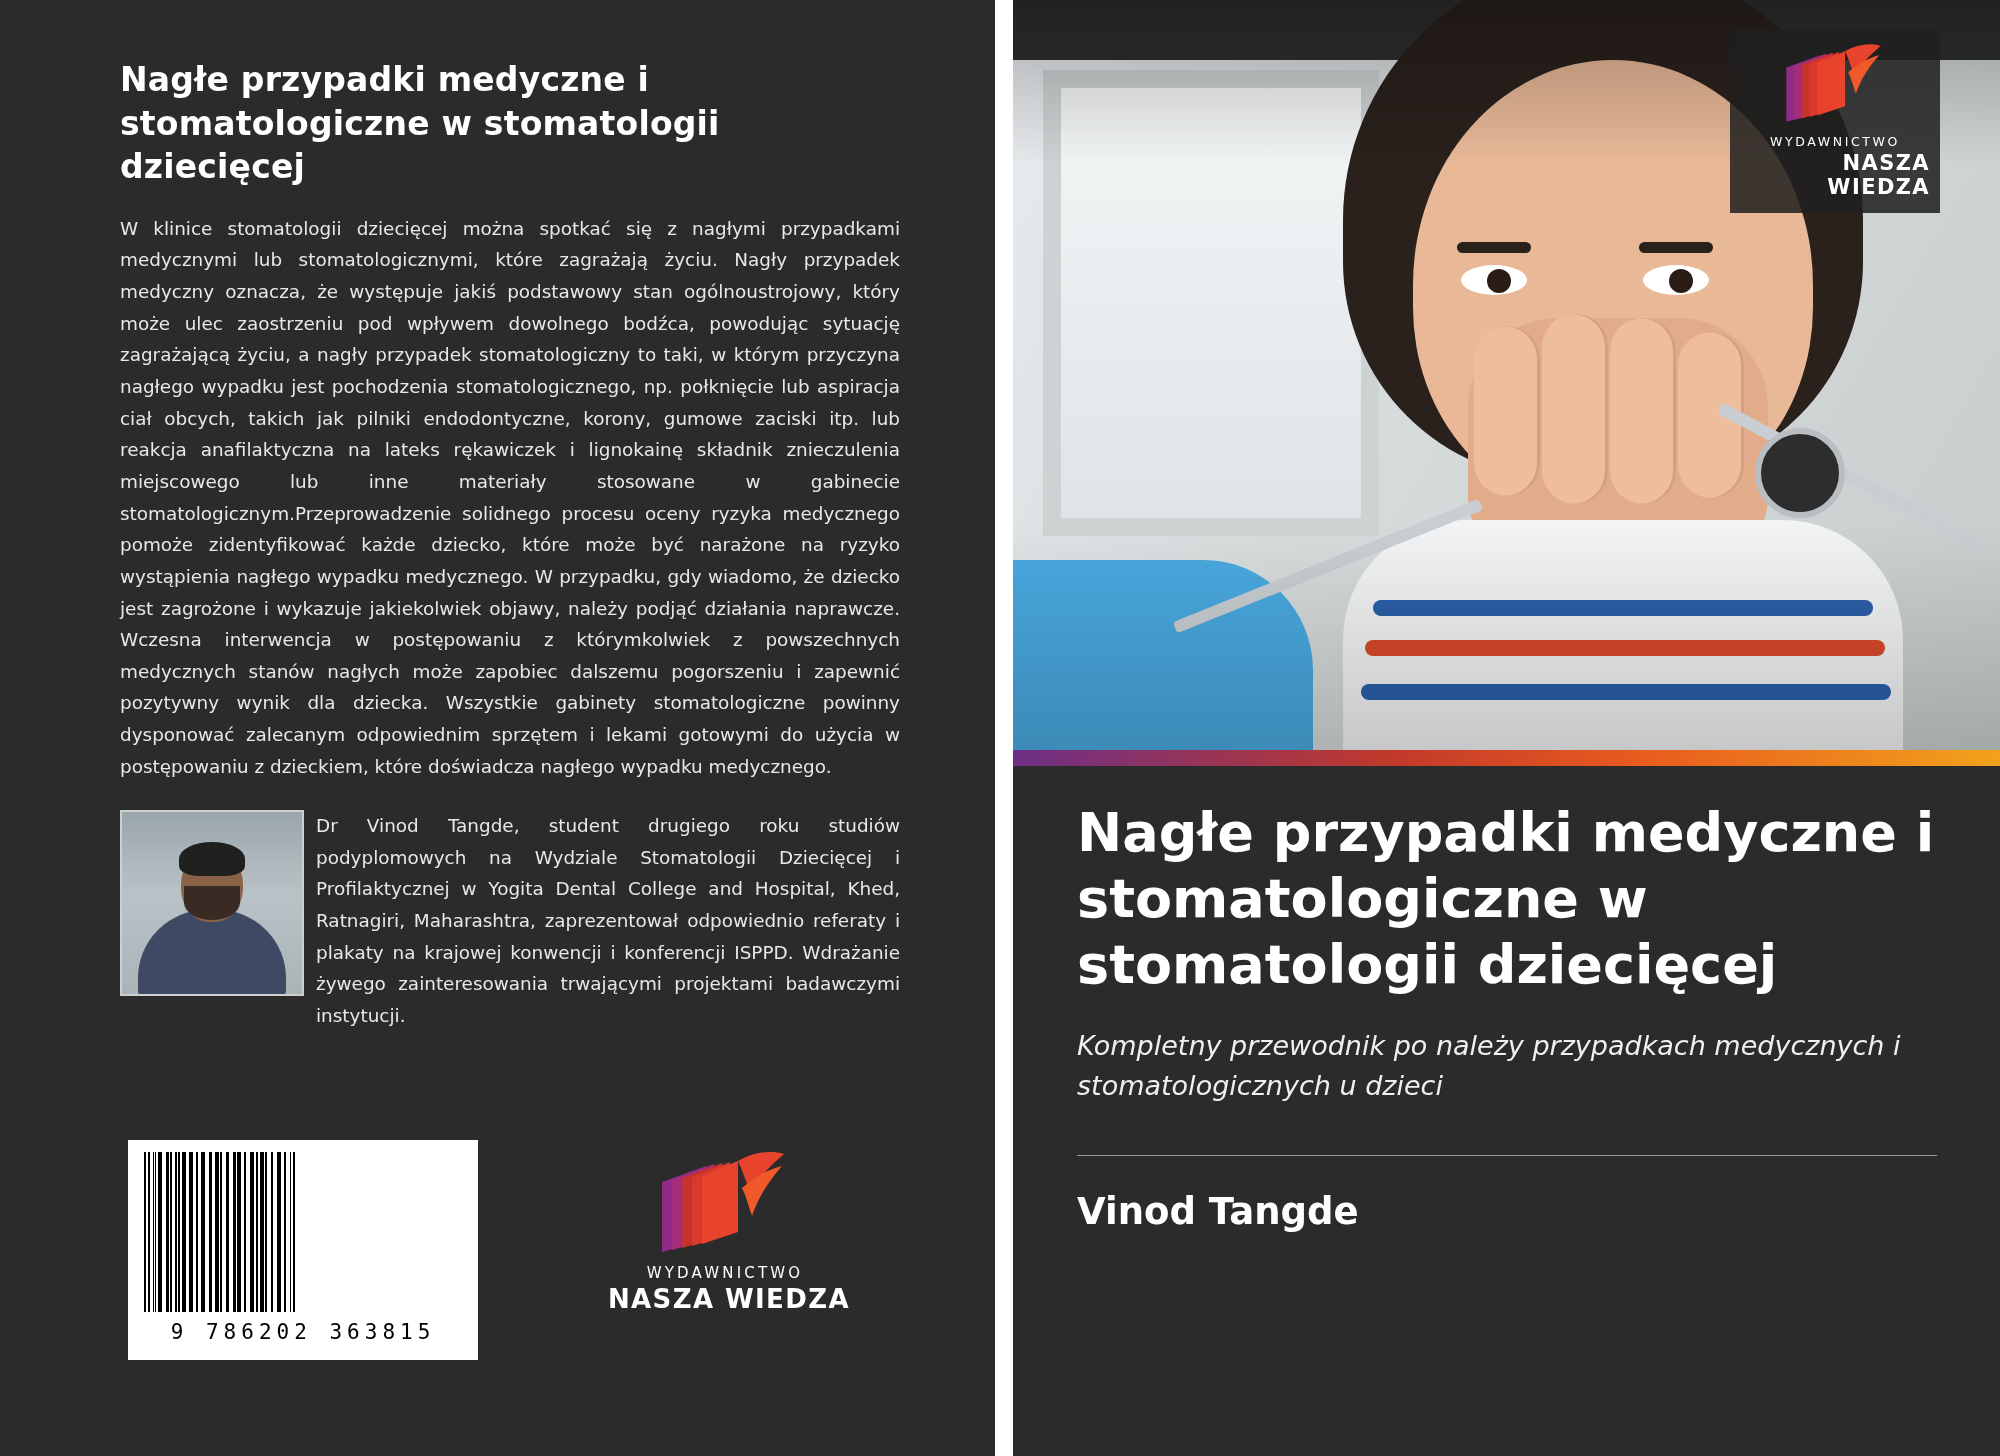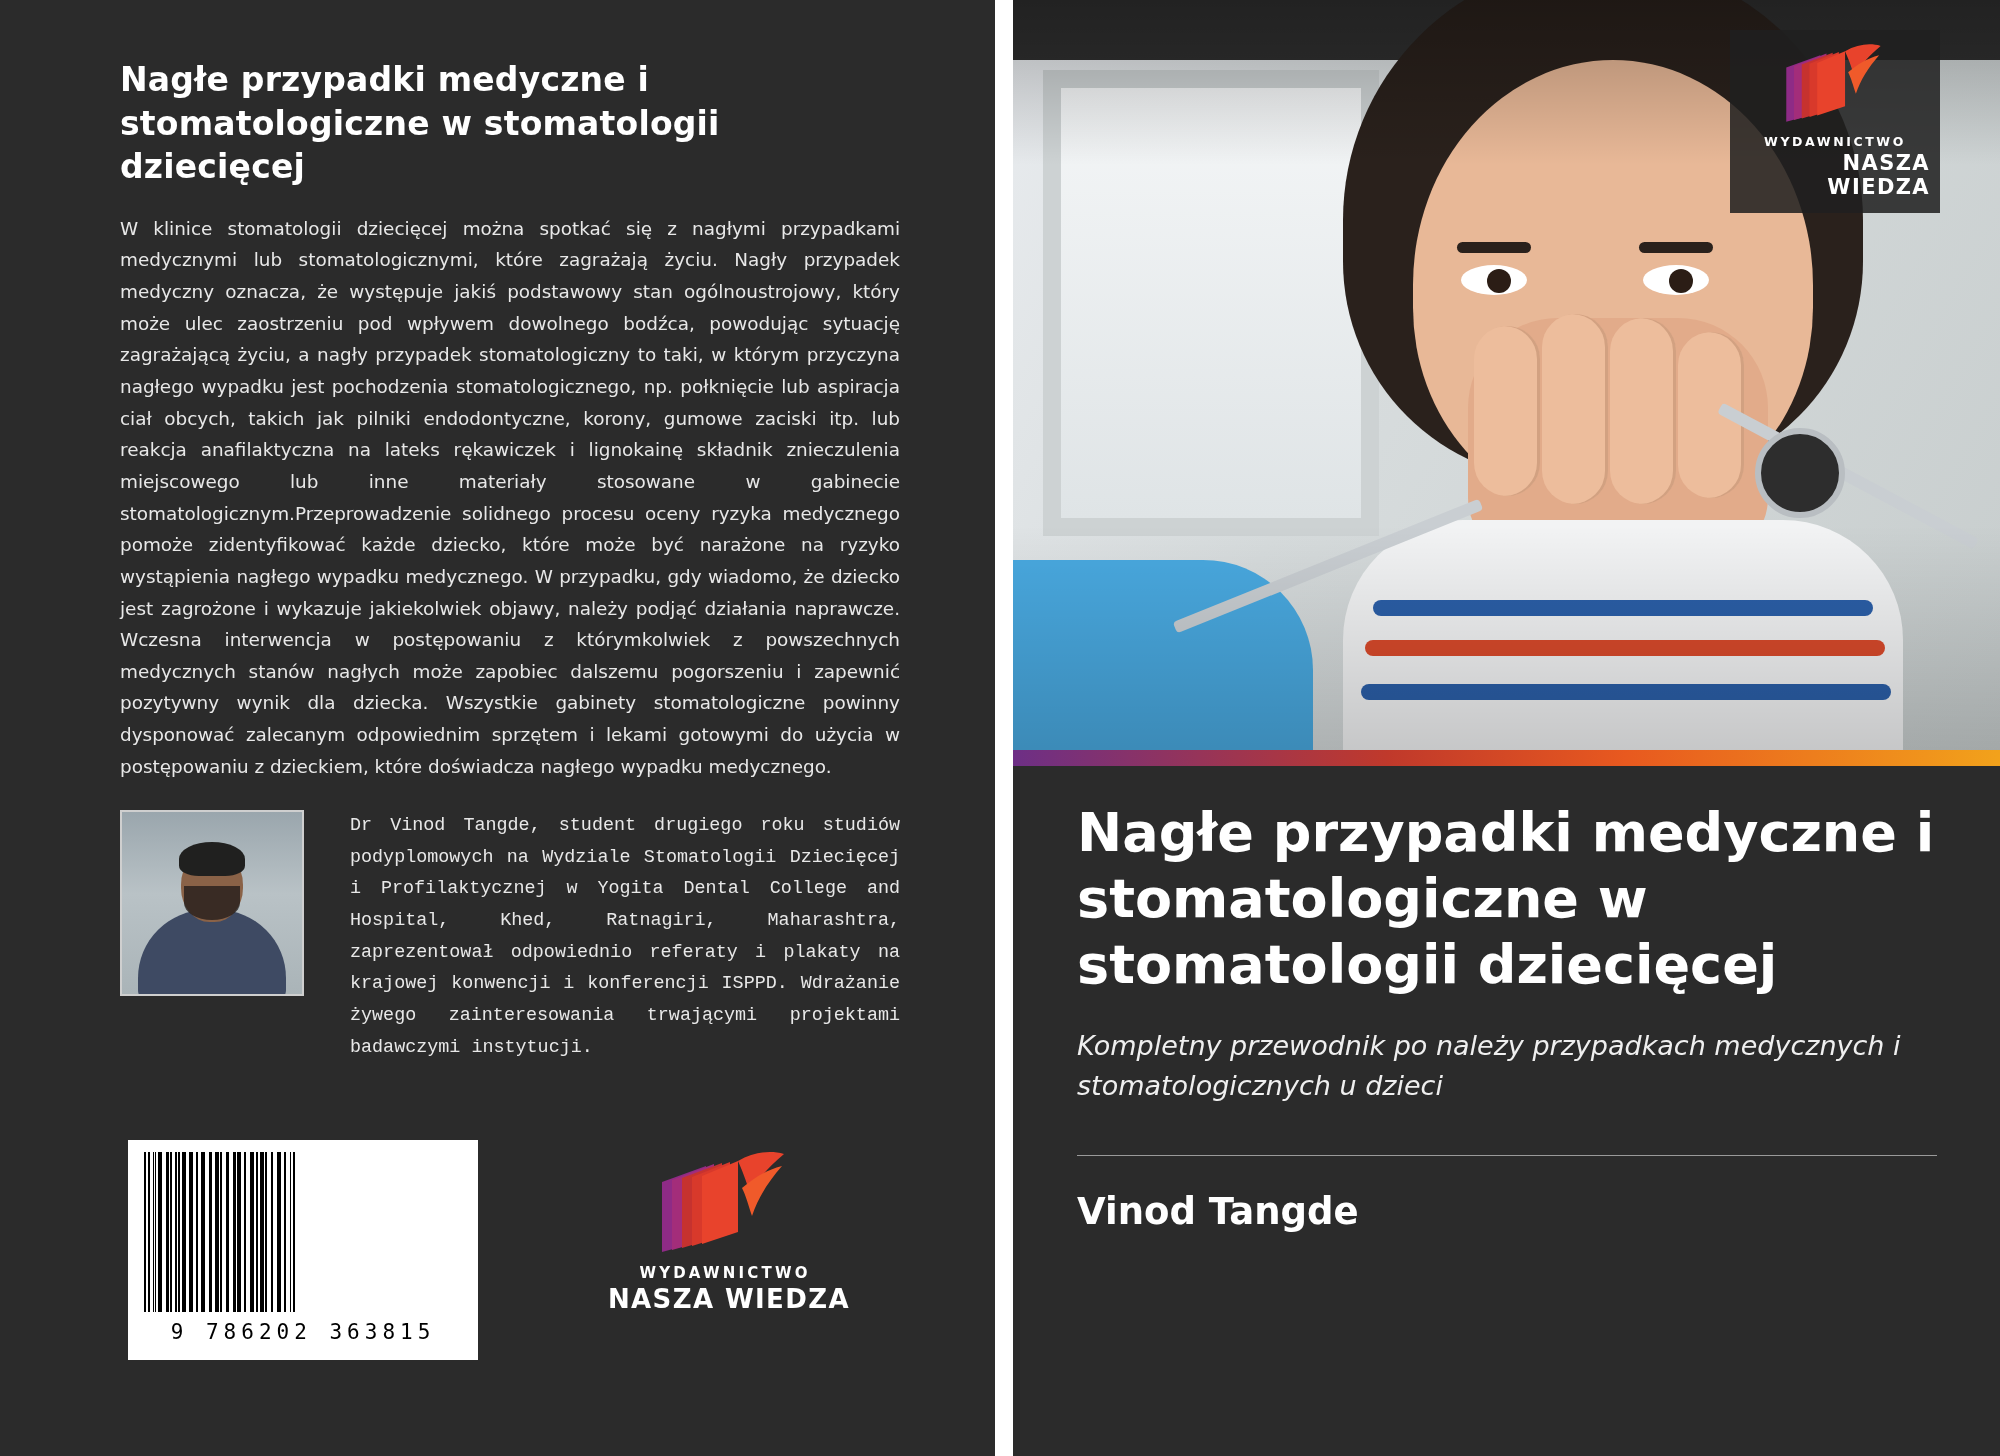--- a/index.html
+++ b/index.html
@@ -49,22 +49,21 @@
     line-height: 1.72;
     text-align: justify;
     margin: 0;
   }
   .author-block {
     position: absolute;
     left: 120px;
     top: 810px;
     width: 780px;
     display: flex;
-    gap: 46px;
-    font-family: Liberation Mono, monospace;
+    gap: 12px;
   }
   .author-photo {
     width: 180px;
     height: 182px;
     flex: 0 0 180px;
     border: 2px solid #cfcfcf;
     background: #7d8b93;
     position: relative;
     overflow: hidden;
   }
@@ -151,21 +150,21 @@
   .logo-mark {
     position: relative;
     width: 150px;
     height: 108px;
     margin: 0 auto 8px auto;
   }
   .pub-word-top {
     color: #ffffff;
     font-size: 15px;
     letter-spacing: 3.2px;
-    font-weight: bold;
+    font-weight: normal;
   }
   .pub-word-bot {
     color: #ffffff;
     font-size: 26px;
     letter-spacing: 1.4px;
     font-weight: bold;
     margin-top: 2px;
     text-align: right;
   }
 

